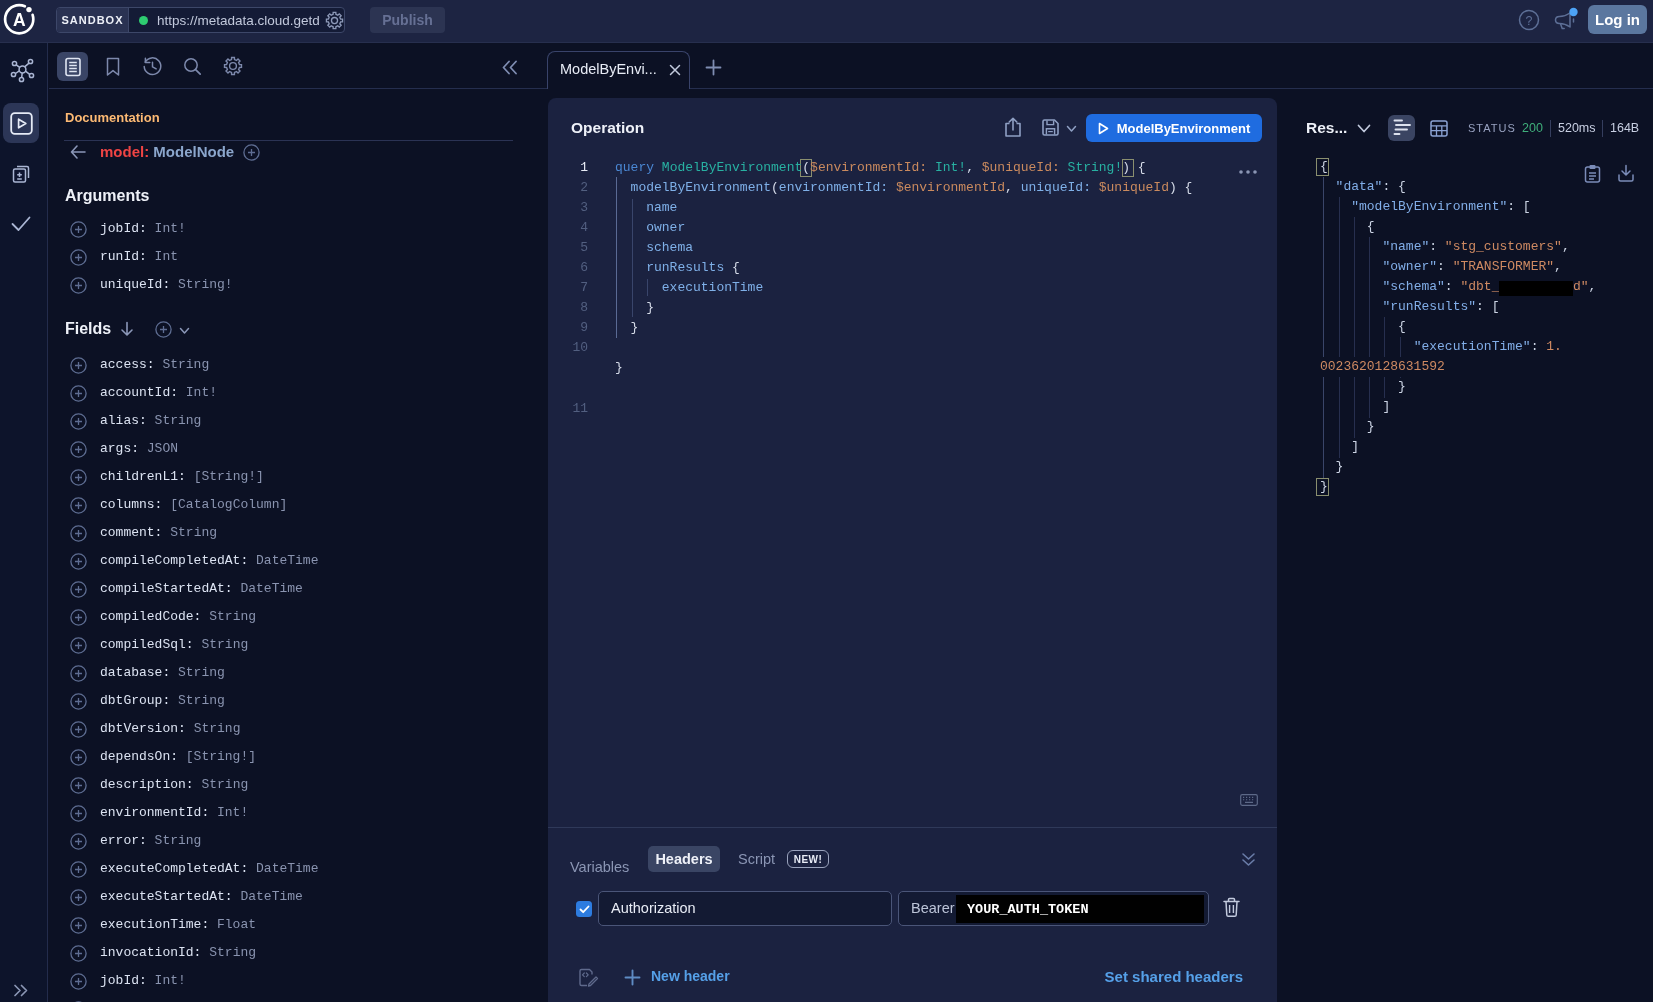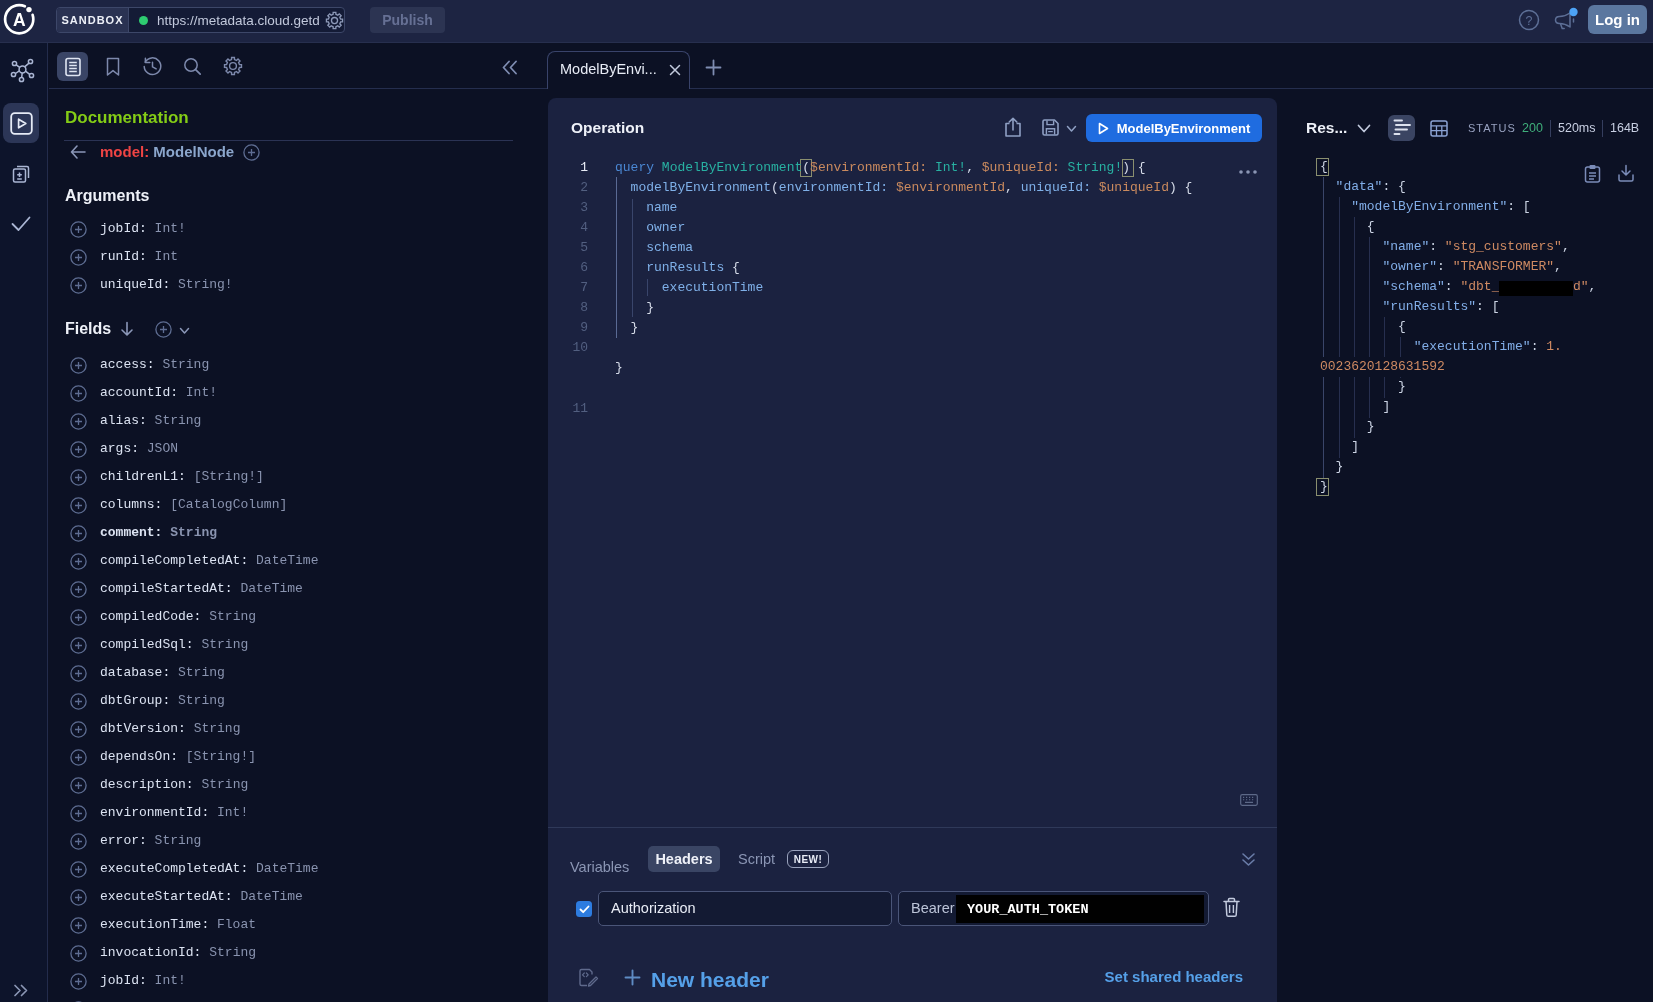--- a/index.html
+++ b/index.html
@@ -124,21 +124,21 @@
 
 <svg class="abs" style="left:705px;top:59px;" width="17" height="17" viewBox="0 0 17 17">
   <path d="M8.5,1.5 L8.5,15.5 M1.5,8.5 L15.5,8.5" stroke="#7f8db2" stroke-width="1.8" stroke-linecap="round"></path>
 </svg>
 
 <style>
 .fname { color:#dce3f2; }
 .ftype { color:#8a94b0; }
 .h-bold { color:#eef1f8; font-weight:bold; }
 </style>
-<div class="abs" style="left:65px;top:108px;"><span style="color:#84cc16;font-weight:bold;font-size:17px;">Documentation</span></div>
+<div class="abs" style="left:65px;top:108px;"><span style="color:#fdba74;font-weight:bold;font-size:13px;">Documentation</span></div>
 <div class="abs" style="left:64px;top:140px;width:449px;height:1px;background:#2b3354;"></div>
 
 <svg class="abs" style="left:70px;top:145px;" width="16" height="14" viewBox="0 0 16 14">
   <path d="M7,1 L1.5,7 L7,13 M1.5,7 L15,7" fill="none" stroke="#8b97b8" stroke-width="1.6" stroke-linecap="round" stroke-linejoin="round"></path>
 </svg>
 <div class="abs" style="left:100px;top:143px;font-size:15px;font-weight:bold;"><span style="color:#ef4444;">model:</span> <span style="color:#8ba6cc;">ModelNode</span></div>
 <svg class="abs" style="left:243px;top:144px;" width="17" height="17" viewBox="0 0 17 17">
   <circle cx="8.5" cy="8.5" r="7.6" fill="none" stroke="#5e6d92" stroke-width="1.3"></circle>
   <path d="M8.5,5 L8.5,12 M5,8.5 L12,8.5" stroke="#5e6d92" stroke-width="1.3"></path>
 </svg>
@@ -199,21 +199,21 @@
 <div class="abs mono" style="left:100px;top:469px;"><span class="fname">childrenL1:</span><span class="ftype"> [String!]</span></div>
 <svg class="abs" style="left:70px;top:497px;" width="17" height="17" viewBox="0 0 17 17">
     <circle cx="8.5" cy="8.5" r="7.6" fill="none" stroke="#5e6d92" stroke-width="1.3"></circle>
     <path d="M8.5,5 L8.5,12 M5,8.5 L12,8.5" stroke="#5e6d92" stroke-width="1.3"></path>
   </svg>
 <div class="abs mono" style="left:100px;top:497px;"><span class="fname">columns:</span><span class="ftype"> [CatalogColumn]</span></div>
 <svg class="abs" style="left:70px;top:525px;" width="17" height="17" viewBox="0 0 17 17">
     <circle cx="8.5" cy="8.5" r="7.6" fill="none" stroke="#5e6d92" stroke-width="1.3"></circle>
     <path d="M8.5,5 L8.5,12 M5,8.5 L12,8.5" stroke="#5e6d92" stroke-width="1.3"></path>
   </svg>
-<div class="abs mono" style="left:100px;top:525px;font-weight:bold;"><span class="fname">comment:</span><span class="ftype"> String</span></div>
+<div class="abs mono" style="left:100px;top:525px;"><span class="fname">comment:</span><span class="ftype"> String</span></div>
 <svg class="abs" style="left:70px;top:553px;" width="17" height="17" viewBox="0 0 17 17">
     <circle cx="8.5" cy="8.5" r="7.6" fill="none" stroke="#5e6d92" stroke-width="1.3"></circle>
     <path d="M8.5,5 L8.5,12 M5,8.5 L12,8.5" stroke="#5e6d92" stroke-width="1.3"></path>
   </svg>
 <div class="abs mono" style="left:100px;top:553px;"><span class="fname">compileCompletedAt:</span><span class="ftype"> DateTime</span></div>
 <svg class="abs" style="left:70px;top:581px;" width="17" height="17" viewBox="0 0 17 17">
     <circle cx="8.5" cy="8.5" r="7.6" fill="none" stroke="#5e6d92" stroke-width="1.3"></circle>
     <path d="M8.5,5 L8.5,12 M5,8.5 L12,8.5" stroke="#5e6d92" stroke-width="1.3"></path>
   </svg>
 <div class="abs mono" style="left:100px;top:581px;"><span class="fname">compileStartedAt:</span><span class="ftype"> DateTime</span></div>
@@ -397,21 +397,21 @@
 </svg>
 
 <svg class="abs" style="left:578px;top:967px;" width="22" height="21" viewBox="0 0 22 21">
   <path d="M9,18.5 L3.5,18.5 Q2,18.5 2,17 L2,4 Q2,2.5 3.5,2.5 L11.5,2.5 L14,5 L14,7.5" fill="none" stroke="#5f6a8c" stroke-width="1.4" stroke-linejoin="round"></path>
   <path d="M6.3,6 L4.5,7.8 L6.3,9.6 M8.4,6 L10.2,7.8 L8.4,9.6" fill="none" stroke="#5f6a8c" stroke-width="1.2" stroke-linecap="round" stroke-linejoin="round"></path>
   <path d="M11,17 L18,10 L19.5,11.5 L12.5,18.5 L10.5,19 Z" fill="none" stroke="#5f6a8c" stroke-width="1.3" stroke-linejoin="round"></path>
 </svg>
 <svg class="abs" style="left:624px;top:969px;" width="17" height="17" viewBox="0 0 17 17">
   <path d="M8.5,1.5 L8.5,15.5 M1.5,8.5 L15.5,8.5" stroke="#5f8cc4" stroke-width="1.9" stroke-linecap="round"></path>
 </svg>
-<div class="abs" style="left:651px;top:968px;font-size:21px;font-weight:600;color:#55a0e8;">New header</div>
+<div class="abs" style="left:651px;top:968px;font-size:14px;font-weight:600;color:#55a0e8;">New header</div>
 <div class="abs" style="right:410px;top:968px;white-space:nowrap;font-size:15px;font-weight:bold;color:#55a0e8;">Set shared headers</div>
 
 <style>
 .jline { position:absolute; left:1320px; font-family:"Liberation Mono",monospace; font-size:13px; white-space:pre; }
 .jk { color:#82aee8; } .jp { color:#ccd4e4; } .js { color:#cf8a62; }
 .rguide { position:absolute; width:1px; background:#272f4f; }
 </style>
 <div class="abs" style="left:1306px;top:119px;"><span style="color:#eef1f8;font-weight:bold;font-size:15.5px;">Res...</span></div>
 <svg class="abs" style="left:1357px;top:124px;" width="14" height="10" viewBox="0 0 14 10">
   <path d="M1.5,1.5 L7,7.5 L12.5,1.5" fill="none" stroke="#c2cadd" stroke-width="1.7" stroke-linecap="round" stroke-linejoin="round"></path>

